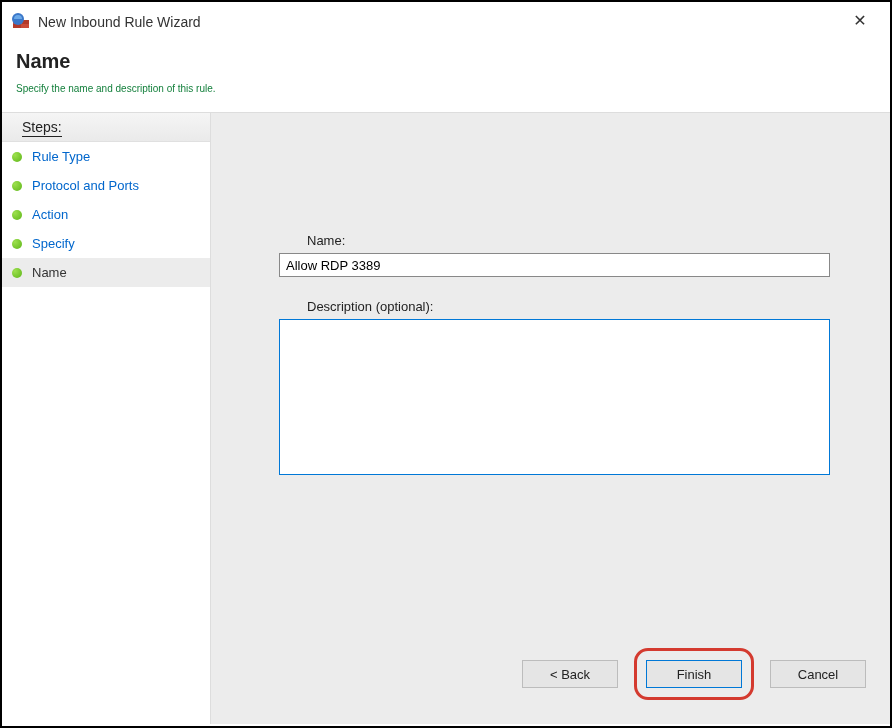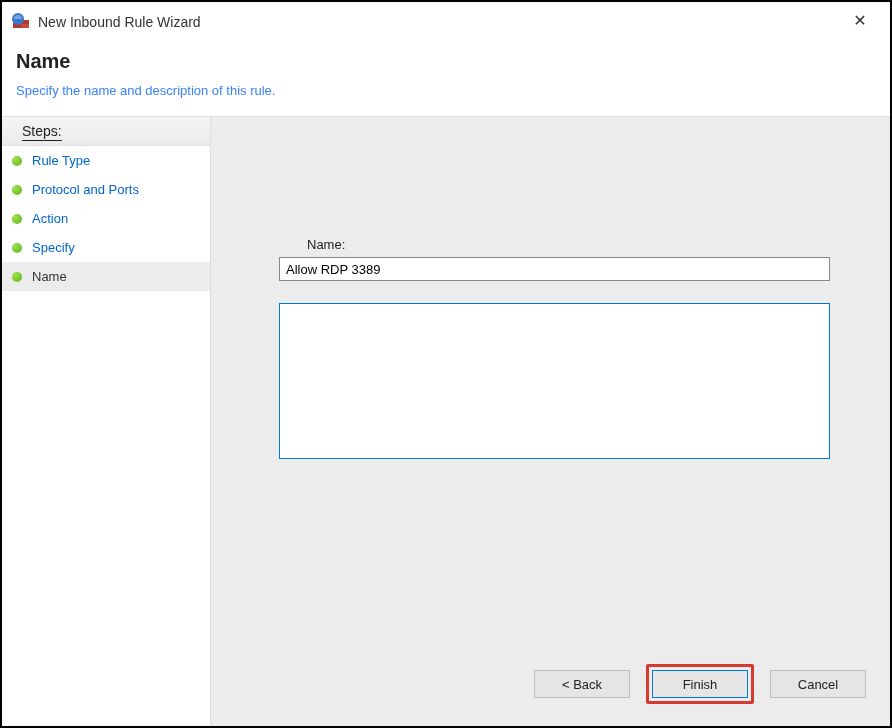--- a/index.html
+++ b/index.html
@@ -39,22 +39,22 @@
     .header-section {
       padding: 14px 14px 18px 14px;
     }
     .page-title {
       font-size: 20px;
       font-weight: bold;
       color: #222;
       margin-bottom: 10px;
     }
     .page-subtitle {
-      font-size: 13px;
-      color: #3b82f6;
+      font-size: 10px;
+      color: #15803d;
     }
     .body-section {
       display: flex;
       height: calc(100% - 112px);
     }
     .sidebar {
       width: 208px;
       background: #fff;
       border-top: 1px solid #ddd;
     }
@@ -140,22 +140,22 @@
       height: 28px;
       background: #e5e5e5;
       border: 1px solid #bcbcbc;
       font-size: 13px;
       color: #222;
       cursor: pointer;
       font-family: inherit;
     }
     .btn-highlight-wrap {
       border: 3px solid #d43a2f;
-      border-radius: 2px;
-      padding: 3px;
+      border-radius: 14px;
+      padding: 9px;
       display: inline-flex;
     }
     .btn-finish {
       border: 1px solid #0078d7;
       background: #e5e5e5;
     }
   </style>
 </head>
 <body>
 
@@ -201,20 +201,21 @@
       <span class="step-bullet"></span>
       <span class="step-link">Name</span>
     </div>
   </div>
 
   <div class="main-panel">
     <div class="form-area">
       <label class="field-label">Name:</label>
       <input type="text" class="text-input" value="Allow RDP 3389" style="">
       <div class="field-gap"></div>
+      <label class="field-label">Description (optional):</label>
       <textarea class="textarea-input" style=""></textarea>
     </div>
 
     <div class="button-row">
       <button class="btn">&lt; Back</button>
       <span class="btn-highlight-wrap">
         <button class="btn btn-finish">Finish</button>
       </span>
       <button class="btn">Cancel</button>
     </div>

